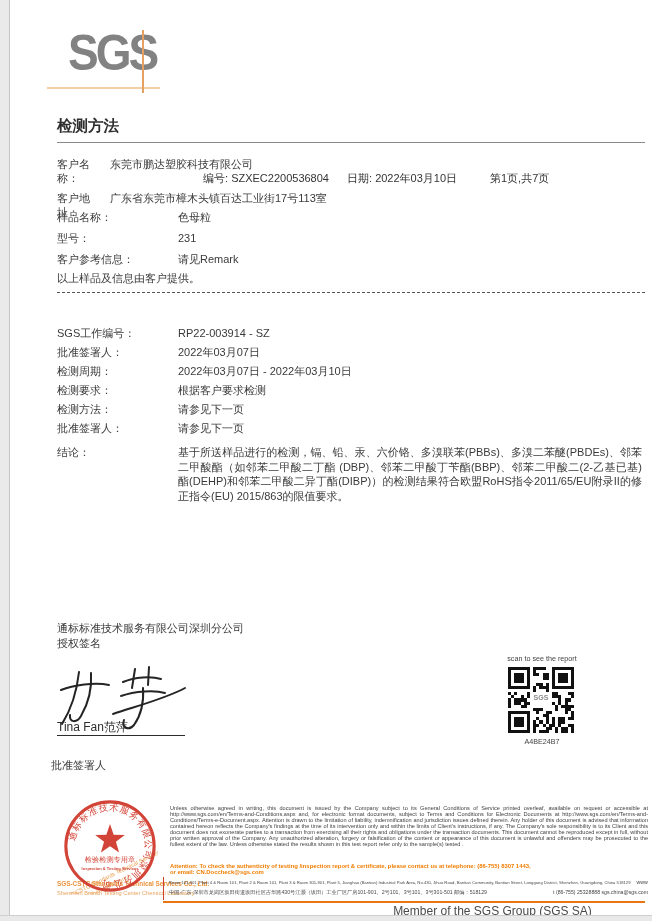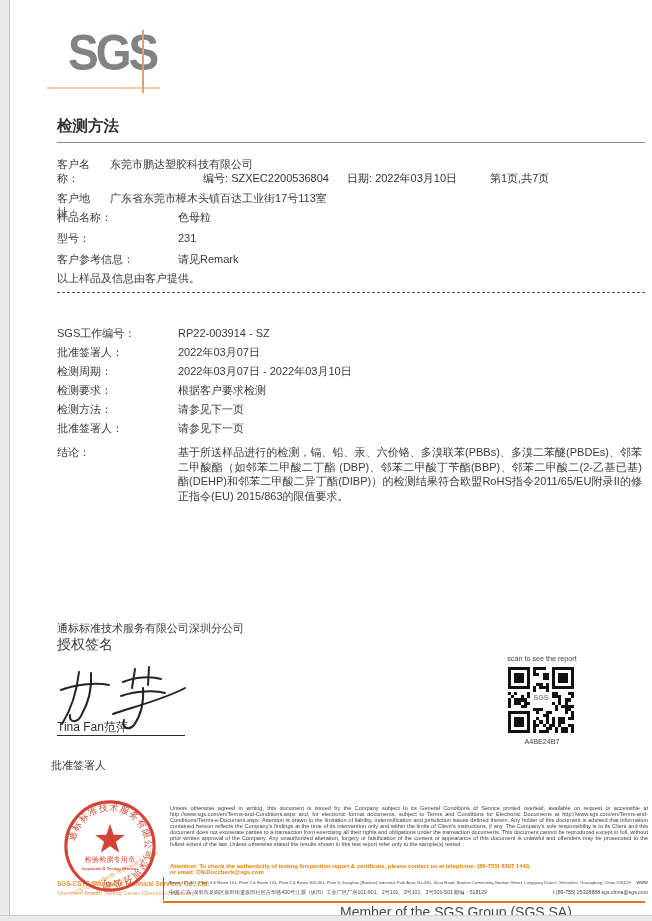--- a/index.html
+++ b/index.html
@@ -32,21 +32,21 @@
   #sampleinfo{left:57px;top:210px;}
   #sampleinfo .row{margin-bottom:7px;}
   #sample-note{left:57px;top:271px;font-size:11px;}
   #dashed-divider{left:57px;top:292px;width:588px;border-top:1px dashed #555;}
   #workinfo{left:57px;top:326px;}
   #workinfo .row{margin-bottom:5px;}
   #conclusion-label{left:57px;top:445px;font-size:11px;}
   #conclusion-text{left:178px;top:445px;width:464px;font-size:11px;line-height:14.7px;text-align:justify;}
   
   #sign-company{left:57px;top:621px;font-size:11px;}
-  #sign-auth{left:57px;top:636px;font-size:14px;}
+  #sign-auth{left:57px;top:636px;font-size:11px;}
   #sig-svg{left:55px;top:660px;}
   #sig-line{left:57px;top:735px;width:128px;border-top:1.5px solid #2c2c2c;}
   #sign-name{left:57px;top:719px;font-size:12px;color:#2e2e2e;}
   #sign-role{left:51px;top:758px;font-size:11px;}
   
   #qr-caption{left:490px;top:654px;width:104px;text-align:center;font-size:7.2px;color:#444;}
   #qr-svg{left:508px;top:667px;}
   #qr-logo{left:529px;top:694px;width:24px;text-align:center;font-size:7px;font-weight:bold;color:#8a8a8a;letter-spacing:0;}
   #qr-id{left:490px;top:737px;width:104px;text-align:center;font-size:7.2px;color:#444;}
   
@@ -54,21 +54,21 @@
   #attention{left:170px;top:863px;width:478px;font-size:5.9px;line-height:6.4px;font-weight:bold;color:#f07d00;}
   #footer-co-en{left:57px;top:880px;font-size:6.4px;color:#e8923c;font-weight:bold;white-space:nowrap;}
   #footer-co-lab{left:57px;top:890px;font-size:5.7px;color:#e8a35c;white-space:nowrap;}
   #footer-vrule{left:163px;top:877px;width:0;height:23px;border-left:1.5px solid #d04128;}
   #footer-addr{left:169px;top:878px;width:479px;}
   .addr-row{display:flex;justify-content:space-between;white-space:nowrap;overflow:hidden;color:#4a4a4a;}
   #addr-en{font-size:4.2px;line-height:9px;}
   #addr-cn{font-size:5.2px;line-height:10px;}
   .addr-right{margin-left:6px;font-size:5.2px;color:#444;}
   #footer-orange-rule{left:163px;top:901px;width:482px;height:2px;background:#e87511;}
-  #member-line{left:340px;top:904px;width:305px;text-align:left;font-size:14px;color:#4a4a4a;}
+  #member-line{left:340px;top:904px;width:305px;text-align:center;font-size:12px;color:#4a4a4a;}
   
   #stamp{left:62px;top:798px;opacity:0.92;}
 </style>
 </head>
 <body>
 
 <div id="page">
   <div class="abs" id="scan-left"></div>
 
   <div class="abs" id="logo">SGS</div>

